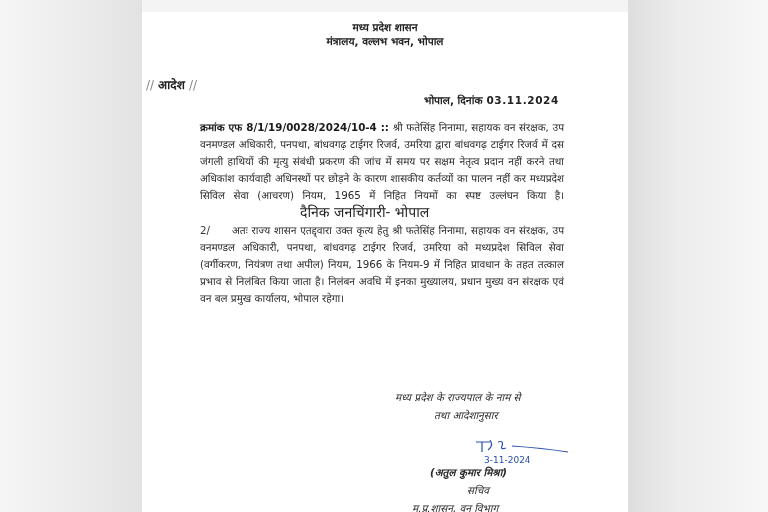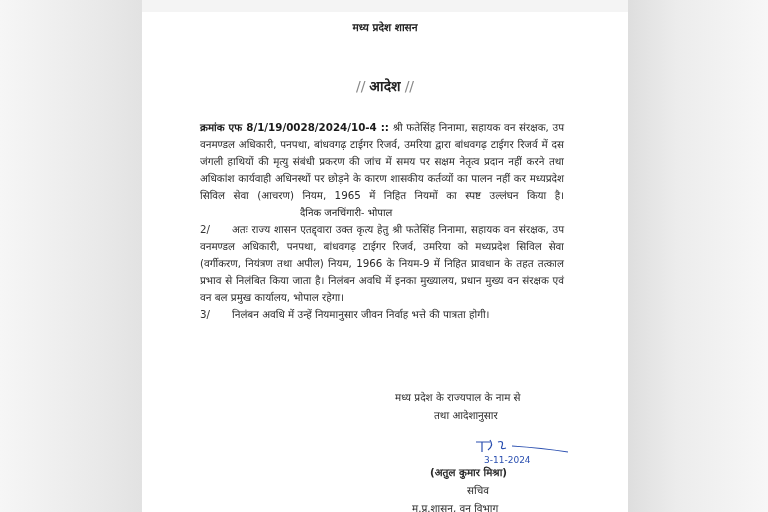--- a/index.html
+++ b/index.html
@@ -18,77 +18,78 @@
       position: absolute; left: 628px; top: 0; width: 140px; height: 512px;
       background: linear-gradient(to right, #dedede 0%, #ececec 35%, #f7f7f7 100%);
     }
     .page {
       position: absolute; left: 142px; top: 12px; width: 486px; height: 512px;
       background: #ffffff;
     }
     .header { position: absolute; left: 0; top: 8px; width: 100%; text-align: center; }
     .header .line { font-size: 10.5px; line-height: 14px; font-weight: bold; color: #222; }
     .order-title {
-      position: absolute; left: 0; top: 64px; width: 100%; text-align: center;
-      font-size: 14px; font-weight: bold; color: #222;
+      position: absolute; left: 0; top: 64px; width: 100%; 
+      font-size: 12px; font-weight: bold; color: #222;
     }
     .order-title .slash { color: #888; font-weight: normal; margin: 0 4px; }
     .dateline {
       position: absolute; left: 282px; top: 81px;
       font-size: 10.5px; font-weight: bold; color: #222; white-space: nowrap;
     }
     .dateline .date { letter-spacing: 0.6px; margin-left: 4px; }
     .body-text {
       position: absolute; left: 58px; top: 107px; width: 364px;
       font-size: 10.3px; line-height: 17px; text-align: justify; color: #2a2a2a;
     }
     .para { text-align: justify; }
     .para b { color: #1a1a1a; }
     .para .num { display: inline-block; width: 32px; color: #333; }
     .newspaper {
       display: inline-block; margin-left: 100px;
-      font-family: "DejaVu Serif", serif; font-size: 10px; color: #222;
+      font-family: "DejaVu Serif", serif; font-size: 14px; color: #222;
     }
     .closing { position: absolute; left: 0; top: 378px; width: 100%; }
     .closing .line {
-      position: absolute; white-space: nowrap; font-size: 10.3px; color: #2a2a2a;
+      position: absolute; white-space: nowrap; font-size: 10.3px; color: #2a2a2a; font-style: italic;
     }
     .signature {
       position: absolute; left: 330px; top: 424px; width: 110px; height: 30px;
     }
     .signame { font-weight: bold; }
   </style>
 </head>
 <body>
 
 <div class="backdrop-left"></div>
 <div class="backdrop-right"></div>
 
 <div class="page">
 
   <div class="header">
     <div class="line">मध्य प्रदेश शासन</div>
+    <div class="line">मंत्रालय, वल्लभ भवन, भोपाल</div>
   </div>
 
   <div class="order-title">
     <span class="slash">//</span><span>आदेश</span><span class="slash">//</span>
   </div>
 
+  <div class="dateline">
+    <span>भोपाल, दिनांक</span><span class="date">03.11.2024</span>
+  </div>
 
   <div class="body-text">
     <p class="para">
       <b>क्रमांक एफ 8/1/19/0028/2024/10-4 ::</b>
       <span>श्री फतेसिंह निनामा, सहायक वन संरक्षक, उप वनमण्डल अधिकारी, पनपथा, बांधवगढ़ टाईगर रिजर्व, उमरिया द्वारा बांधवगढ़ टाईगर रिजर्व में दस जंगली हाथियों की मृत्यु संबंधी प्रकरण की जांच में समय पर सक्षम नेतृत्व प्रदान नहीं करने तथा अधिकांश कार्यवाही अधिनस्थों पर छोड़ने के कारण शासकीय कर्तव्यों का पालन नहीं कर मध्यप्रदेश सिविल सेवा (आचरण) नियम, 1965 में निहित नियमों का स्पष्ट उल्लंघन किया है।</span>
       <span class="newspaper">दैनिक जनचिंगारी- भोपाल</span>
     </p>
     <p class="para">
       <span class="num">2/</span><span>अतः राज्य शासन एतद्द्वारा उक्त कृत्य हेतु श्री फतेसिंह निनामा, सहायक वन संरक्षक, उप वनमण्डल अधिकारी, पनपथा, बांधवगढ़ टाईगर रिजर्व, उमरिया को मध्यप्रदेश सिविल सेवा (वर्गीकरण, नियंत्रण तथा अपील) नियम, 1966 के नियम-9 में निहित प्रावधान के तहत तत्काल प्रभाव से निलंबित किया जाता है। निलंबन अवधि में इनका मुख्यालय, प्रधान मुख्य वन संरक्षक एवं वन बल प्रमुख कार्यालय, भोपाल रहेगा।</span>
-    </p>
-    <p class="para">
-      <span class="num">3/</span><span>निलंबन अवधि में उन्हें नियमानुसार जीवन निर्वाह भत्ते की पात्रता होगी।</span>
     </p>
   </div>
 
   <div class="closing">
     <div class="line" style="left:253px; top:0;">मध्य प्रदेश के राज्यपाल के नाम से</div>
     <div class="line" style="left:292px; top:18px;text-align:right;">तथा आदेशानुसार</div>
   </div>
 
   <svg class="signature" viewBox="0 0 110 30">
     <path d="M4 6 L18 6 M10 6 L10 16 M18 4 Q22 10 16 14 M26 6 Q32 4 30 10 Q28 14 34 12 M40 10 Q70 12 96 16" stroke="#2a4fb0" stroke-width="1.2" fill="none"></path>

